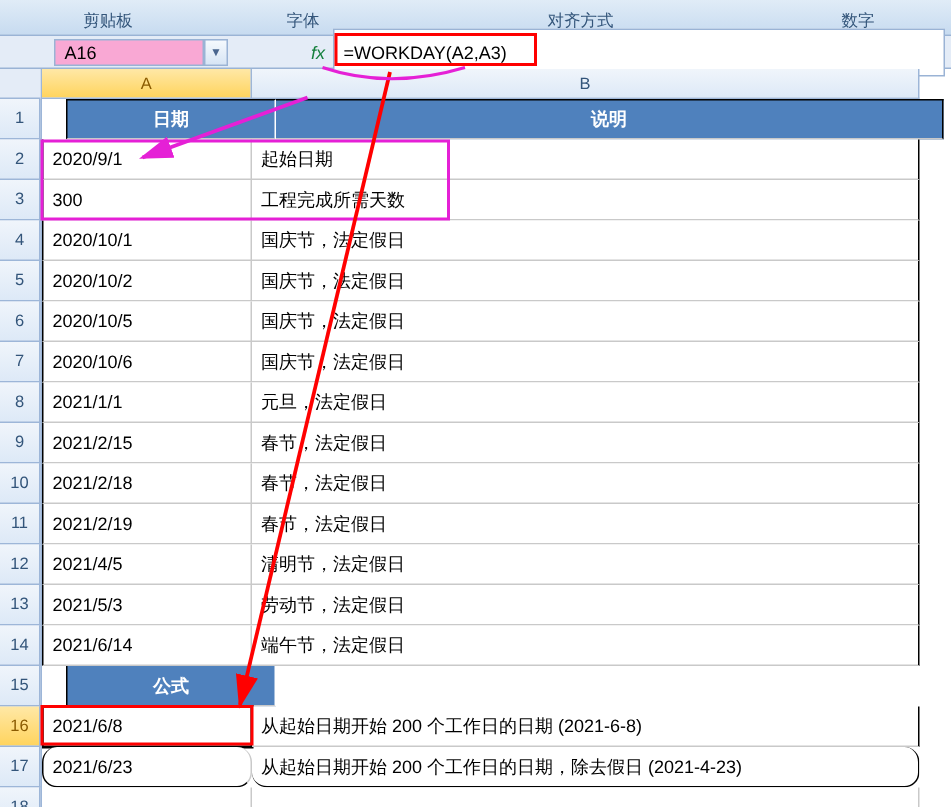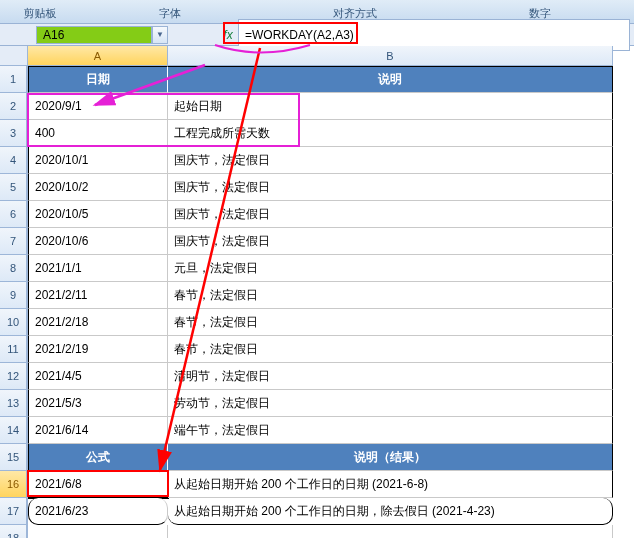--- a/index.html
+++ b/index.html
@@ -19,37 +19,37 @@
     align-items: flex-end;
     border-bottom: 1px solid #9ab3d5;
   }
   .ribbon-group {
     flex: 1;
     text-align: center;
     font-size: 11px;
     color: #33557a;
     padding-bottom: 2px;
   }
-  .ribbon-group.w1 { flex: 0 0 80px; }
+  .ribbon-group.w1 { flex: 0 0 80px; margin-left: 32px; }
   .ribbon-group.w2 { flex: 0 0 180px; text-align: center; }
   .ribbon-group.w3 { flex: 0 0 190px; font-family: Liberation Mono, monospace; }
   .ribbon-group.w4 { flex: 0 0 180px; }
 
   .formula-row {
     height: 22px;
     background: #e4ecf7;
     display: flex;
     align-items: center;
     border-bottom: 1px solid #9ab3d5;
     padding: 0 4px;
   }
   .name-box {
-    width: 116px;
+    width: 100px;
     height: 18px;
-    background: #84cc16;
+    background: #f9a8d4;
     border: 1px solid #9ab3d5;
     display: flex;
     align-items: center;
     padding: 0 6px;
     font-size: 12px;
   }
   .name-ddl {
     width: 16px; height: 18px;
     border: 1px solid #9ab3d5;
     background: linear-gradient(#f5f9fd,#d7e5f5);
@@ -139,21 +139,21 @@
     overflow:hidden;white-space:nowrap;
   }
   .cell.ca{width:140px;}
   .cell.cb{width:445px;}
   .hdr-cell{
     background:#4f81bd;
     color:#fff;
     font-weight:bold;
     justify-content:center;
   }
-  .hdr-cell.ca{border-right:1px solid #fff;}
+  .hdr-cell.ca{border-right:1px solid #fff;margin-left:16px;}
   .cell.bt{border-top:1px solid #000;}
   .cell.bl{border-left:1px solid #000;}
   .cell.br{border-right:1px solid #000;}
   .cell.bb{border-bottom:1px solid #000;border-radius:10px;}
 
   
   .hl-red { position:absolute; border:2px solid #ff0000; pointer-events:none; z-index:5;}
   .hl-mag { position:absolute; border:2px solid #e520d6; pointer-events:none; z-index:5;}
   svg.anno { position:absolute; top:0; left:0; pointer-events:none; z-index:6; }
 </style>
@@ -205,21 +205,21 @@
     </div>
     <div class="gr">
         <div class="cell ca hdr-cell bt bl">日期</div>
         <div class="cell cb hdr-cell bt br">说明</div>
       </div>
     <div class="gr">
         <div class="cell ca bl">2020/9/1</div>
         <div class="cell cb br">起始日期</div>
       </div>
     <div class="gr">
-        <div class="cell ca bl">400</div>
+        <div class="cell ca bl">300</div>
         <div class="cell cb br">工程完成所需天数</div>
       </div>
     <div class="gr">
         <div class="cell ca bl">2020/10/1</div>
         <div class="cell cb br">国庆节，法定假日</div>
       </div>
     <div class="gr">
         <div class="cell ca bl">2020/10/2</div>
         <div class="cell cb br">国庆节，法定假日</div>
       </div>
@@ -229,21 +229,21 @@
       </div>
     <div class="gr">
         <div class="cell ca bl">2020/10/6</div>
         <div class="cell cb br">国庆节，法定假日</div>
       </div>
     <div class="gr">
         <div class="cell ca bl">2021/1/1</div>
         <div class="cell cb br">元旦，法定假日</div>
       </div>
     <div class="gr">
-        <div class="cell ca bl">2021/2/11</div>
+        <div class="cell ca bl">2021/2/15</div>
         <div class="cell cb br">春节，法定假日</div>
       </div>
     <div class="gr">
         <div class="cell ca bl">2021/2/18</div>
         <div class="cell cb br">春节，法定假日</div>
       </div>
     <div class="gr">
         <div class="cell ca bl">2021/2/19</div>
         <div class="cell cb br">春节，法定假日</div>
       </div>
@@ -254,21 +254,20 @@
     <div class="gr">
         <div class="cell ca bl">2021/5/3</div>
         <div class="cell cb br">劳动节，法定假日</div>
       </div>
     <div class="gr">
         <div class="cell ca bl">2021/6/14</div>
         <div class="cell cb br">端午节，法定假日</div>
       </div>
     <div class="gr">
         <div class="cell ca hdr-cell bl">公式</div>
-        <div class="cell cb hdr-cell br">说明（结果）</div>
       </div>
     <div class="gr">
         <div class="cell ca bl" style="outline:2px solid #000;outline-offset:-1px;">2021/6/8</div>
         <div class="cell cb br">从起始日期开始 200 个工作日的日期 (2021-6-8)</div>
       </div>
     <div class="gr">
         <div class="cell ca bl bb">2021/6/23</div>
         <div class="cell cb br bb">从起始日期开始 200 个工作日的日期，除去假日 (2021-4-23)</div>
       </div>
     <div class="gr">

